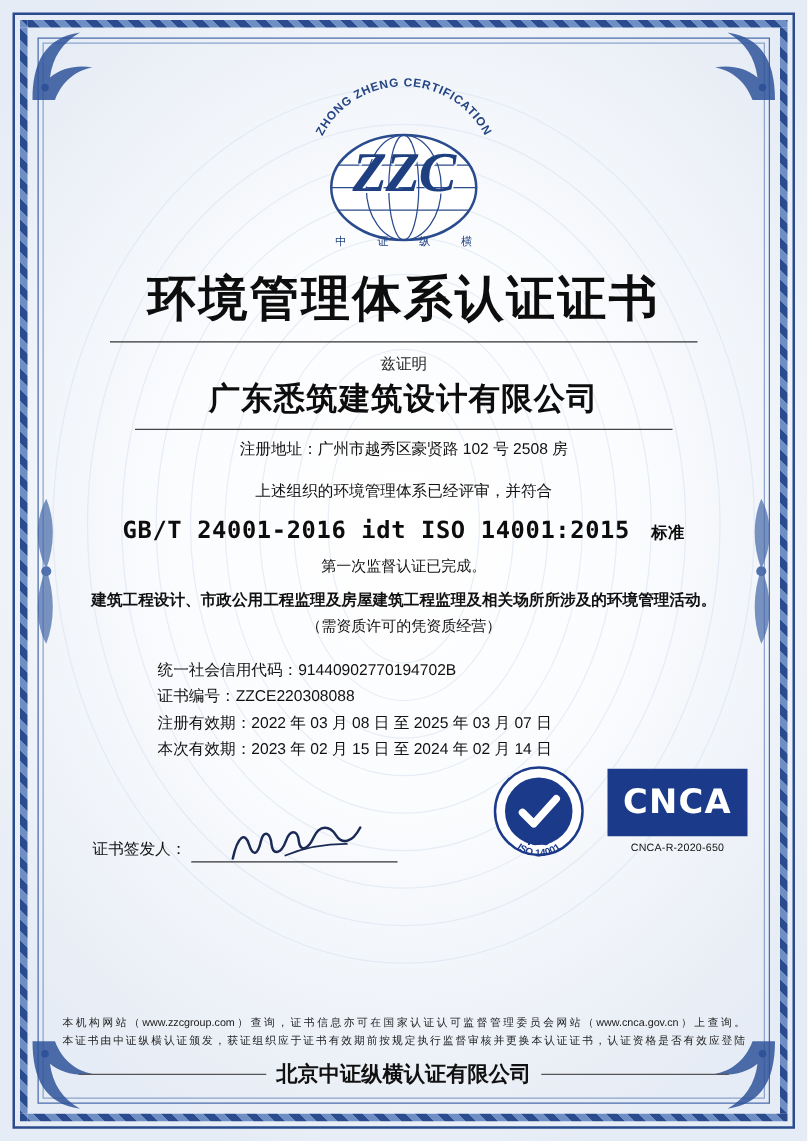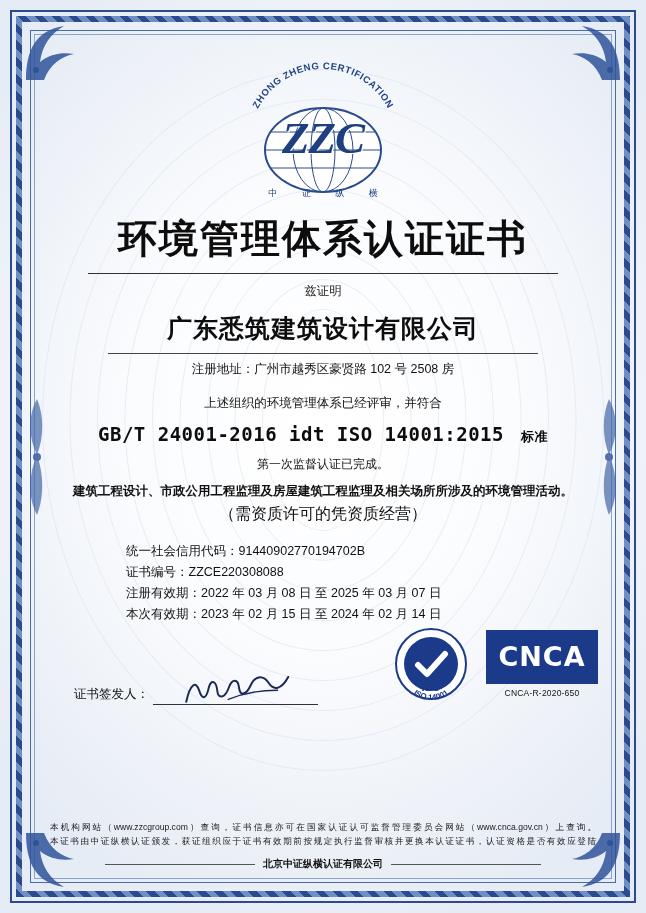--- a/index.html
+++ b/index.html
@@ -169,21 +169,21 @@
     height: 1px;
     background: #333;
     margin: 7px auto 0;
   }
   .hereby {
     margin-top: 9px;
     font-size: 12.5px;
     color: #222;
   }
   .company {
-    margin-top: 12px;
+    margin-top: 2px;
     font-family: "DejaVu Sans", sans-serif;
     font-weight: bold;
     font-size: 25px;
     color: #0d0d0d;
     letter-spacing: 1px;
   }
   .company-underline {
     width: 430px;
     height: 1px;
     background: #444;
@@ -228,21 +228,21 @@
   }
   .scope-body {
     margin-top: 9px;
     font-size: 12.5px;
     font-weight: bold;
     color: #111;
     line-height: 1.55;
   }
   .scope-note {
     margin-top: 3px;
-    font-size: 16px;
+    font-size: 12px;
     color: #111;
   }
 
   .details {
     margin: 16px auto 0;
     width: 400px;
     text-align: left;
     font-size: 12.5px;
     color: #111;
     line-height: 1.68;
@@ -335,21 +335,21 @@
     gap: 8px;
     margin-top: 9px;
   }
   .footer-rule .bar {
     height: 1px;
     background: #555;
     flex: 1;
     max-width: 150px;
   }
   .footer-org {
-    font-size: 10px;
+    font-size: 17px;
     font-weight: bold;
     color: #111;
     white-space: nowrap;
     text-align: center;
   }
 </style>
 </head>
 <body>
 
 <div class="certificate">

